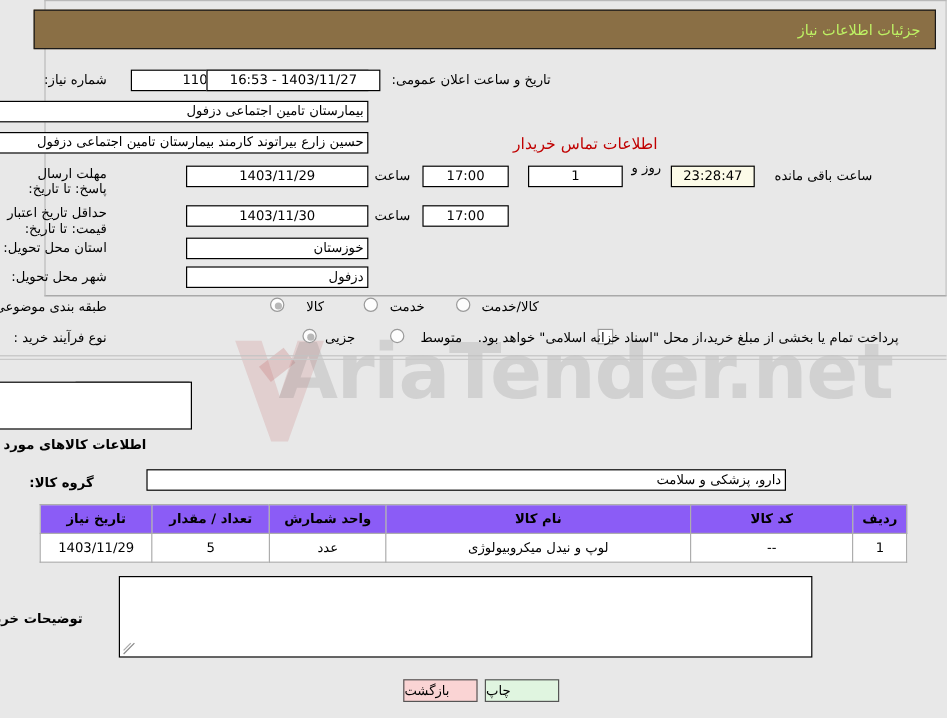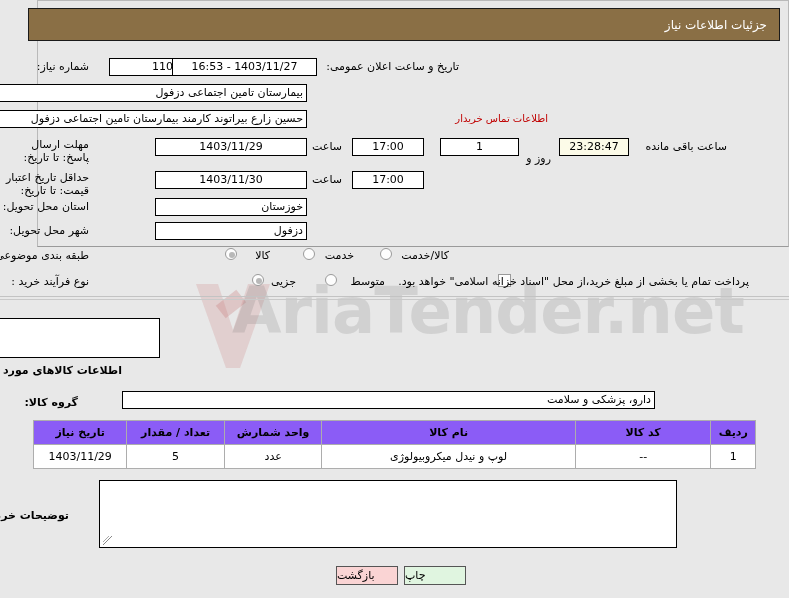--- a/index.html
+++ b/index.html
@@ -50,21 +50,21 @@
     position: absolute;
     left: 28px; top: 8px;
     width: 752px; height: 33px;
     background: #8a6f45;
     border: 1px solid #1a1a1a;
     z-index: 10;
   }
   #titlebar .t {
     position: absolute;
     right: 12px; top: 9px;
-    color: #ffffff;
+    color: #bef264;
     font-size: 12px;
     font-weight: normal;
   }
   #panel-top {
     left: 28px; top: 48px;
     width: 752px; height: 247px;
     border-right: 1px solid #b9b9b9;
     border-left: 1px solid #b9b9b9;
     border-top: 1px solid #b9b9b9;
     border-bottom: 1px solid #9a9a9a;
@@ -108,21 +108,21 @@
     z-index: 12;
     overflow: hidden;
     white-space: nowrap;
   }
   .fld.ctr { text-align: center; }
   .fld.rt  { text-align: right; }
   .fld.cream { background: #fcfbe8; text-align: center; }
   .link {
     position: absolute;
     color: #c00000;
-    font-size: 10px;
+    font-size: 13px;
     z-index: 12;
     white-space: nowrap;
     cursor: pointer;
   }
   .plain {
     position: absolute;
     font-size: 11px;
     color: #000;
     z-index: 12;
     white-space: nowrap;
@@ -266,21 +266,21 @@
   <div class="lbl" style="right:700px; top:112px; width:80px;">ایجاد کننده درخواست:</div>
   <div class="fld rt" style="right:482px; top:110px; width:452px; height:18px;">حسین زارع بیراتوند کارمند بیمارستان تامین اجتماعی دزفول</div>
   <div class="link" style="right:241px; top:113px;">اطلاعات تماس خریدار</div>
 
   <div class="lbl wrap" style="right:700px; top:138px; width:82px;">مهلت ارسال پاسخ: تا تاریخ:</div>
   <div class="fld ctr" style="right:482px; top:138px; width:152px; height:18px;">1403/11/29</div>
   <div class="plain" style="right:447px; top:140px;">ساعت</div>
   <div class="fld ctr" style="right:365px; top:138px; width:72px; height:18px;">17:00</div>
 
   <div class="fld ctr" style="right:270px; top:138px; width:79px; height:18px;">1</div>
-  <div class="plain" style="right:238px; top:152px;">روز و</div>
+  <div class="plain" style="right:238px; top:133px;">روز و</div>
   <div class="fld cream" style="right:160px; top:138px; width:70px; height:18px;">23:28:47</div>
   <div class="plain" style="right:62px; top:140px;">ساعت باقی مانده</div>
 
   <div class="lbl wrap" style="right:700px; top:171px; width:98px;">حداقل تاریخ اعتبار قیمت: تا تاریخ:</div>
   <div class="fld ctr" style="right:482px; top:171px; width:152px; height:18px;">1403/11/30</div>
   <div class="plain" style="right:447px; top:173px;">ساعت</div>
   <div class="fld ctr" style="right:365px; top:171px; width:72px; height:18px;">17:00</div>
 
   <div class="lbl" style="right:700px; top:200px; width:90px;">استان محل تحویل:</div>
   <div class="fld rt" style="right:482px; top:198px; width:152px; height:18px;">خوزستان</div>

